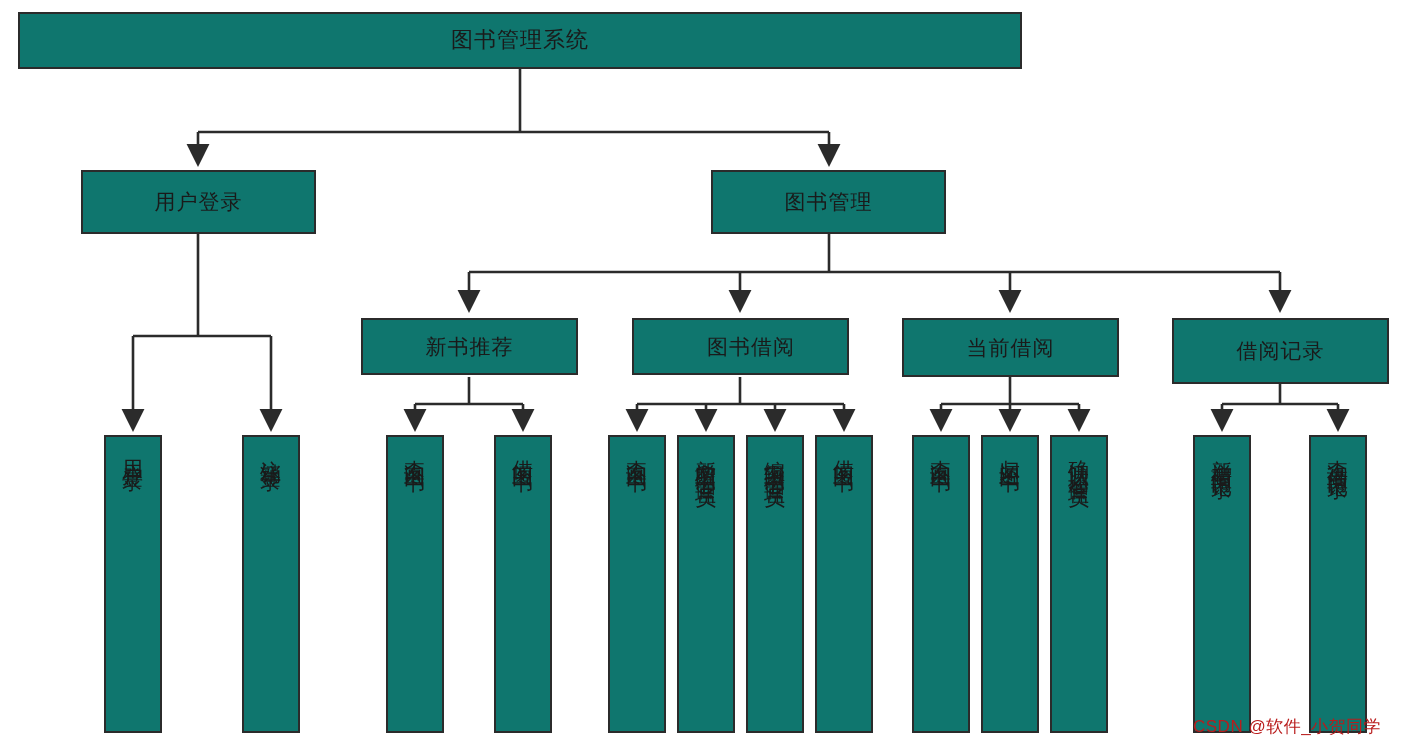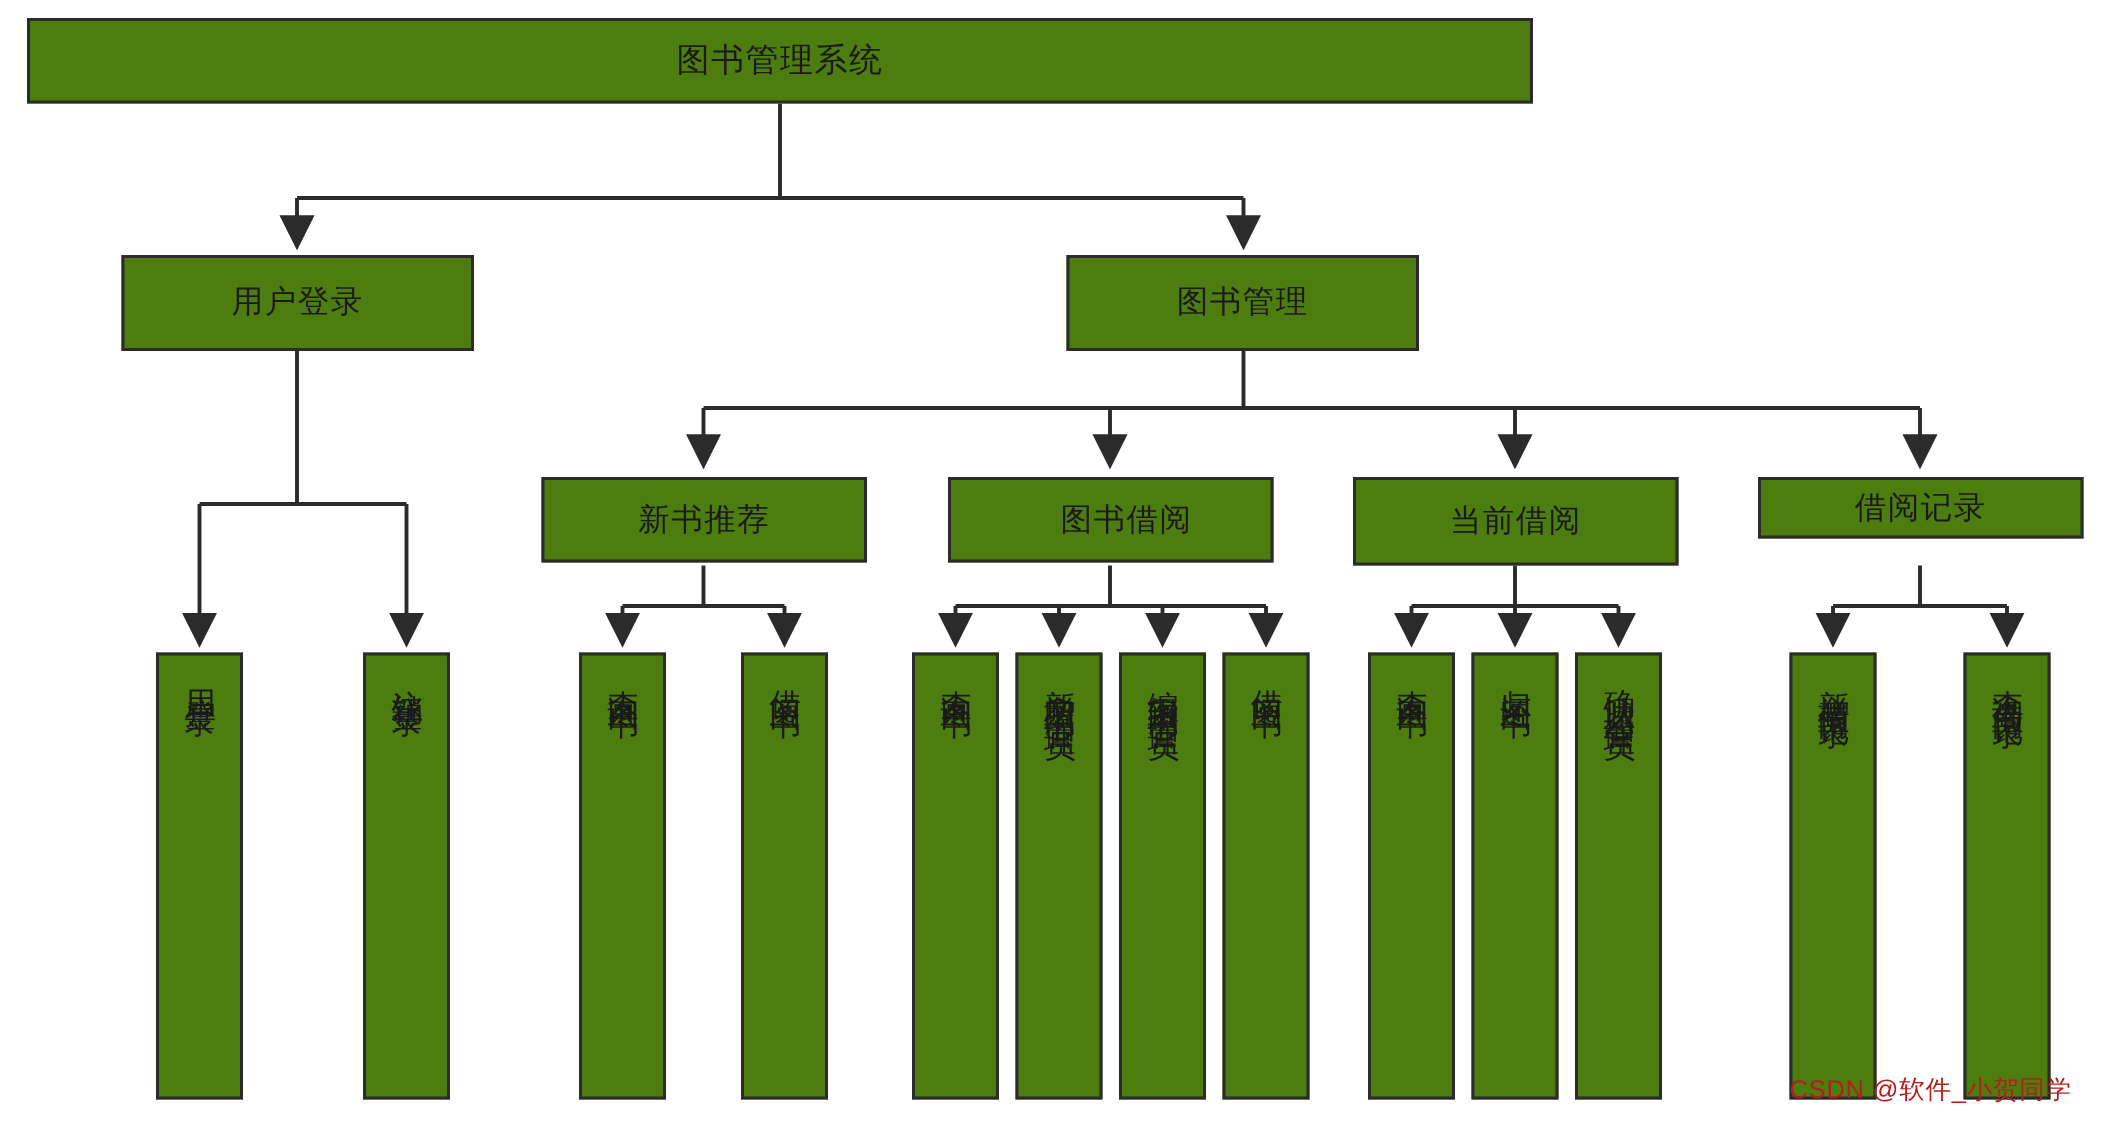--- a/index.html
+++ b/index.html
@@ -23,21 +23,21 @@
     left: 0;
     top: 0;
     width: 1405px;
     height: 747px;
     pointer-events: none;
   }
   .node {
     position: absolute;
     box-sizing: border-box;
     border: 2px solid #2b2b2b;
-    background: #4d7c0f;
+    background: #0f766e;
     display: flex;
     align-items: center;
     justify-content: center;
     color: #1a1a1a;
   }
   .node.horiz {
     font-size: 21px;
     letter-spacing: 1px;
     line-height: 1.2;
   }
@@ -136,21 +136,21 @@
 
   <div class="node horiz" style="left:361px; top:318px; width:217px; height:57px;">
     <span>新书推荐</span>
   </div>
   <div class="node horiz" style="left:632px; top:318px; width:217px; height:57px;padding-left:21px;">
     <span>图书借阅</span>
   </div>
   <div class="node horiz" style="left:902px; top:318px; width:217px; height:59px;">
     <span>当前借阅</span>
   </div>
-  <div class="node horiz" style="left:1172px; top:318px; width:217px; height:41px;">
+  <div class="node horiz" style="left:1172px; top:318px; width:217px; height:66px;">
     <span>借阅记录</span>
   </div>
 
   <div class="node vert" style="left:104px; top:435px; width:58px; height:298px;">
     <span class="vlabel">用户登录</span>
   </div>
   <div class="node vert" style="left:242px; top:435px; width:58px; height:298px;">
     <span class="vlabel">注销登录</span>
   </div>
 

